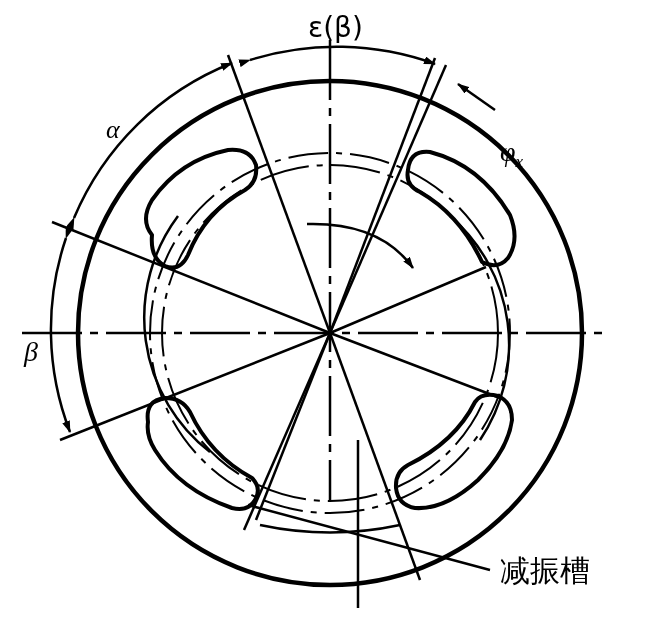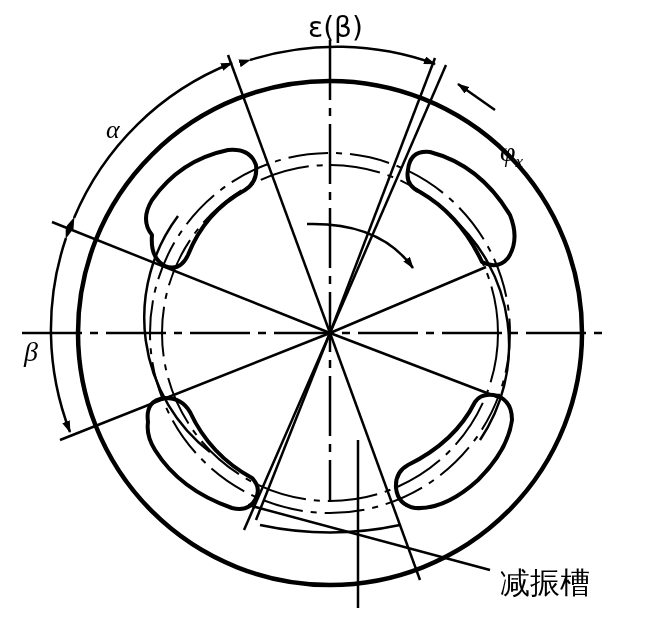--- a/index.html
+++ b/index.html
@@ -6,21 +6,21 @@
   body { width:650px; height:629px; overflow:hidden; font-family:"Liberation Serif", "DejaVu Serif", serif; }
   #stage { position:relative; width:650px; height:591px; }
   svg { position:absolute; left:0; top:0; }
   .lbl { position:absolute; color:#000; white-space:nowrap; line-height:1; }
   .it { font-style:italic; }
   #lbl-eps { left:308px; top:14px; font-size:28px; font-family:"DejaVu Sans", sans-serif; }
   #lbl-phix { left:500px; top:110px; font-size:28px;margin-top:28px; }
   #lbl-phix sub { font-size:17px; vertical-align:-6px; }
   #lbl-alpha { left:106px; top:117px; font-size:26px; }
   #lbl-beta { left:24px; top:338px; font-size:28px; }
-  #lbl-groove { left:500px; top:568px; font-size:30px; font-family:"DejaVu Sans", sans-serif; }
+  #lbl-groove { left:500px; top:556px; font-size:30px; font-family:"DejaVu Sans", sans-serif; }
 </style>
 </head>
 <body>
 
 <div id="stage">
 <svg width="650" height="629" viewBox="0 0 650 629" xmlns="http://www.w3.org/2000/svg">
   <defs>
     <marker id="arr" markerWidth="12" markerHeight="8" refX="11" refY="4" orient="auto" markerUnits="userSpaceOnUse">
       <path d="M0,0 L12,4 L0,8 Z" fill="#000"></path>
     </marker>

